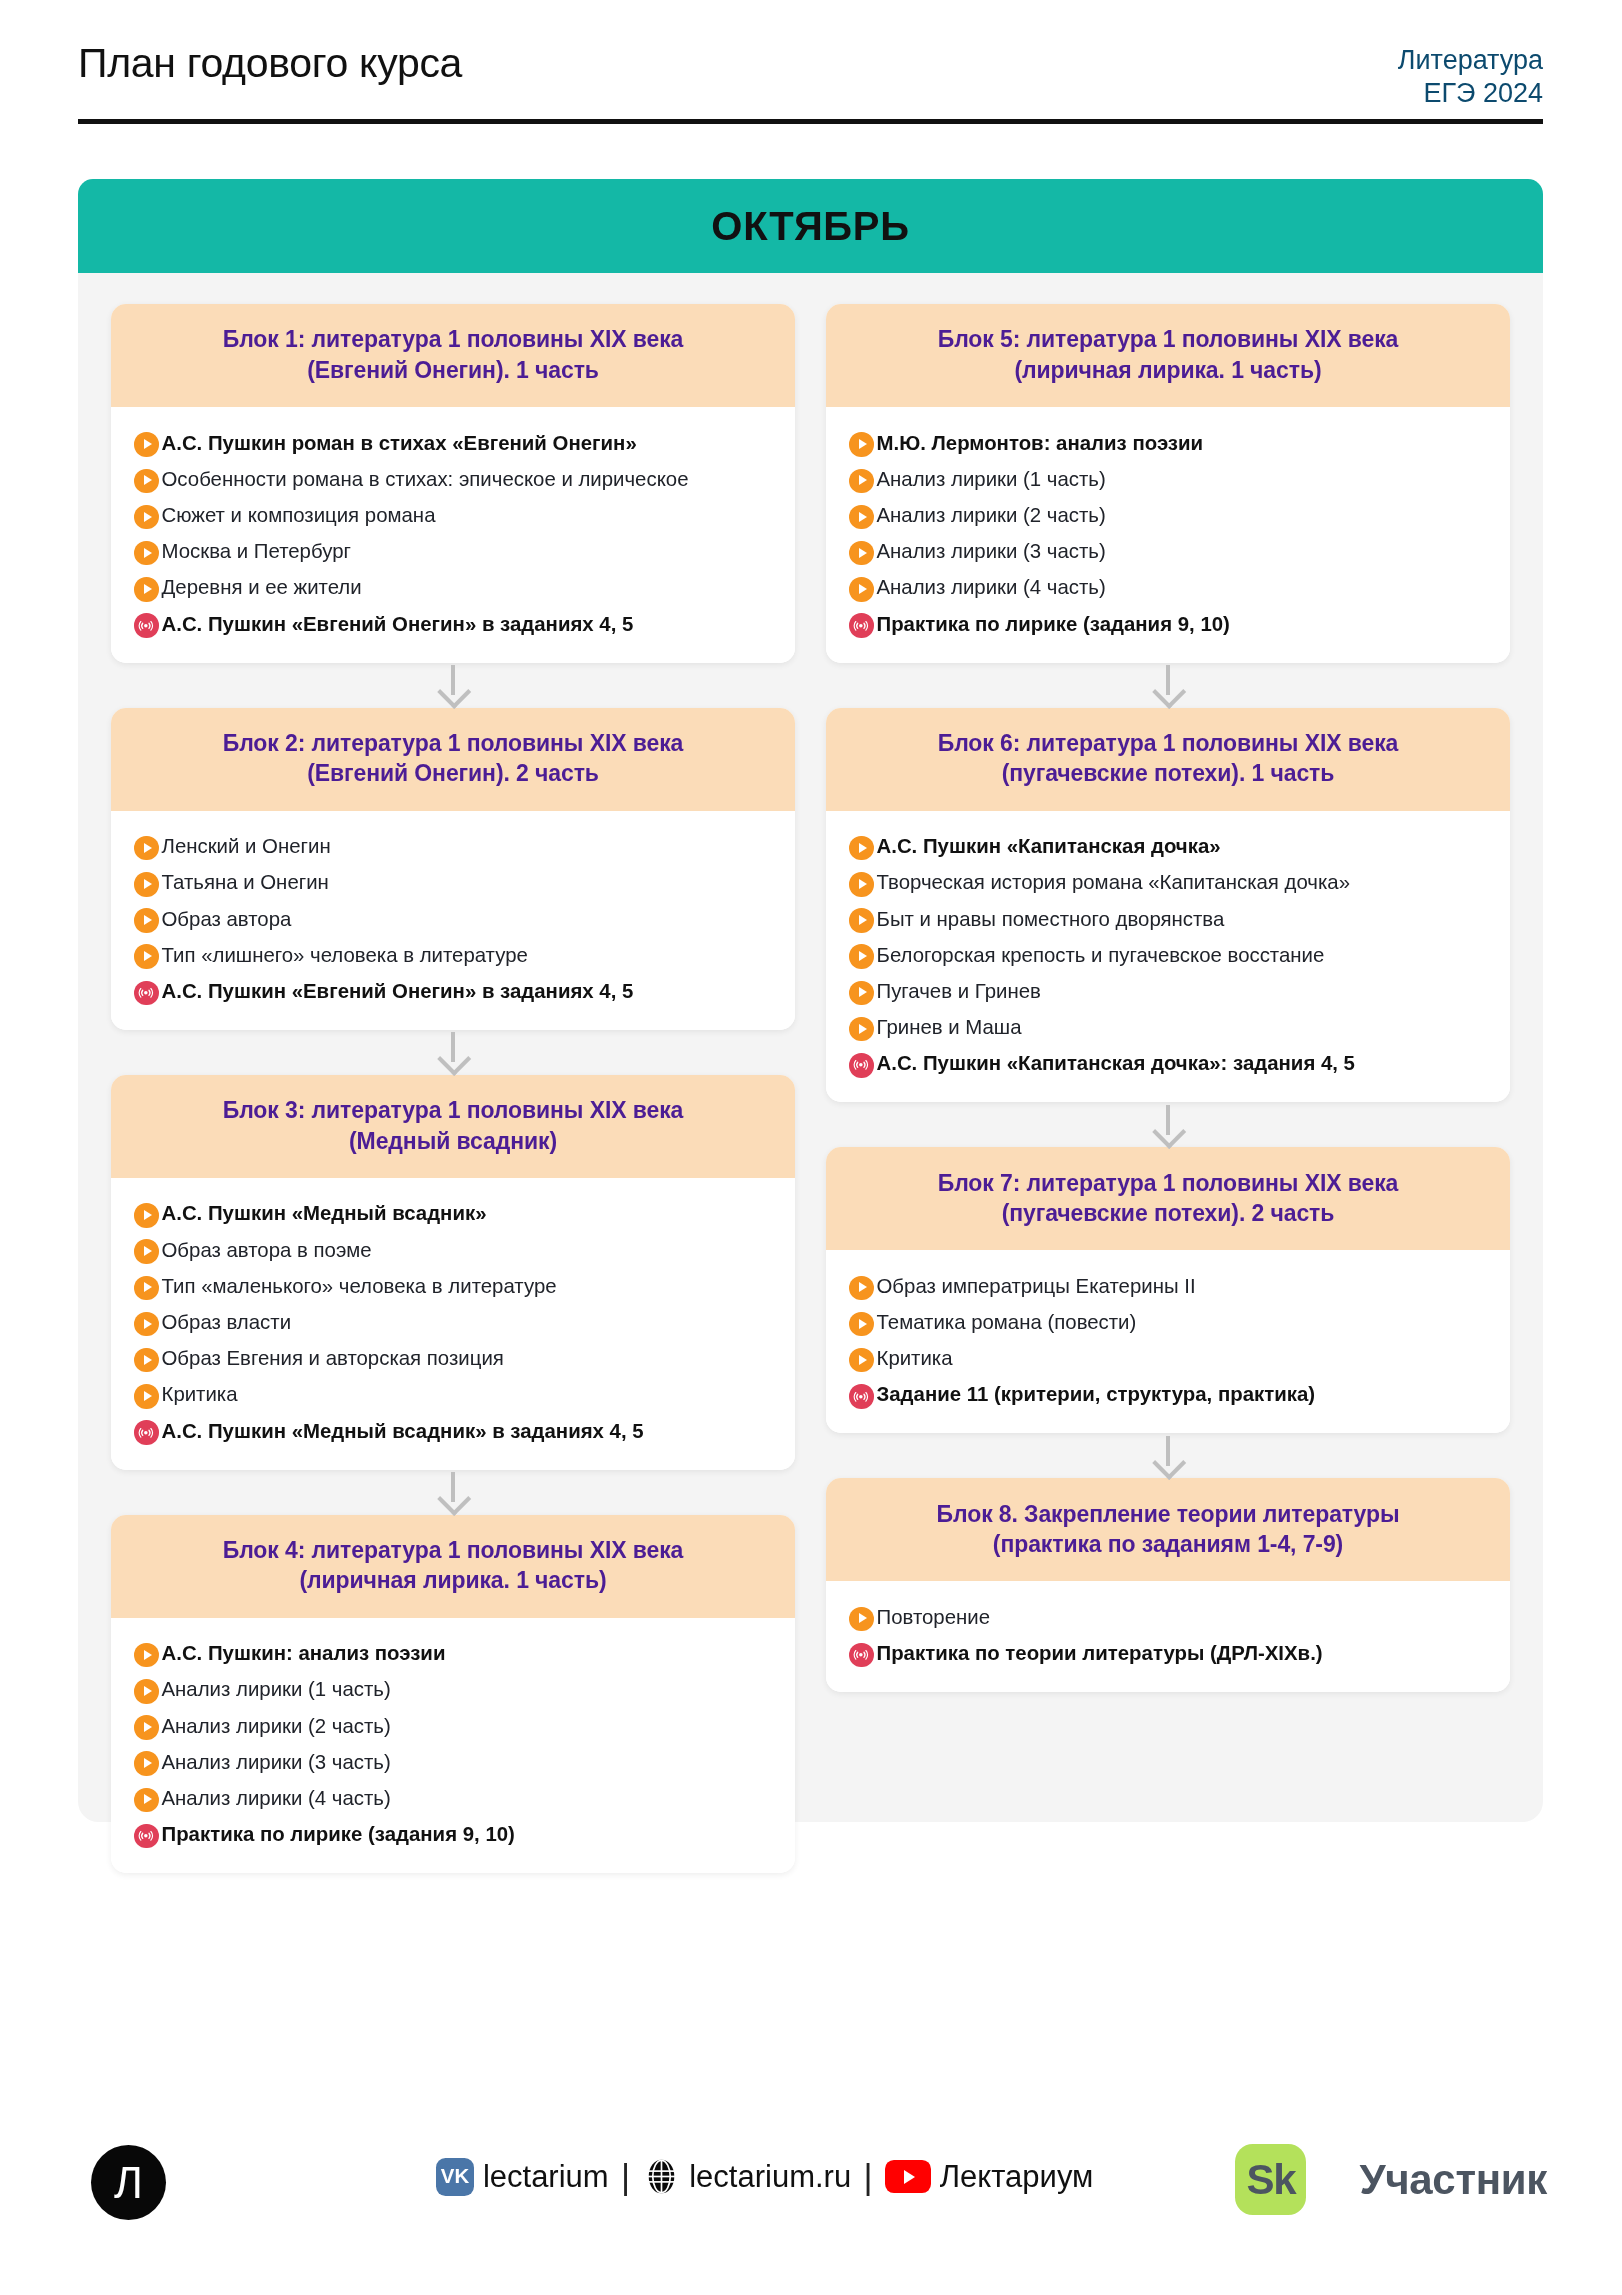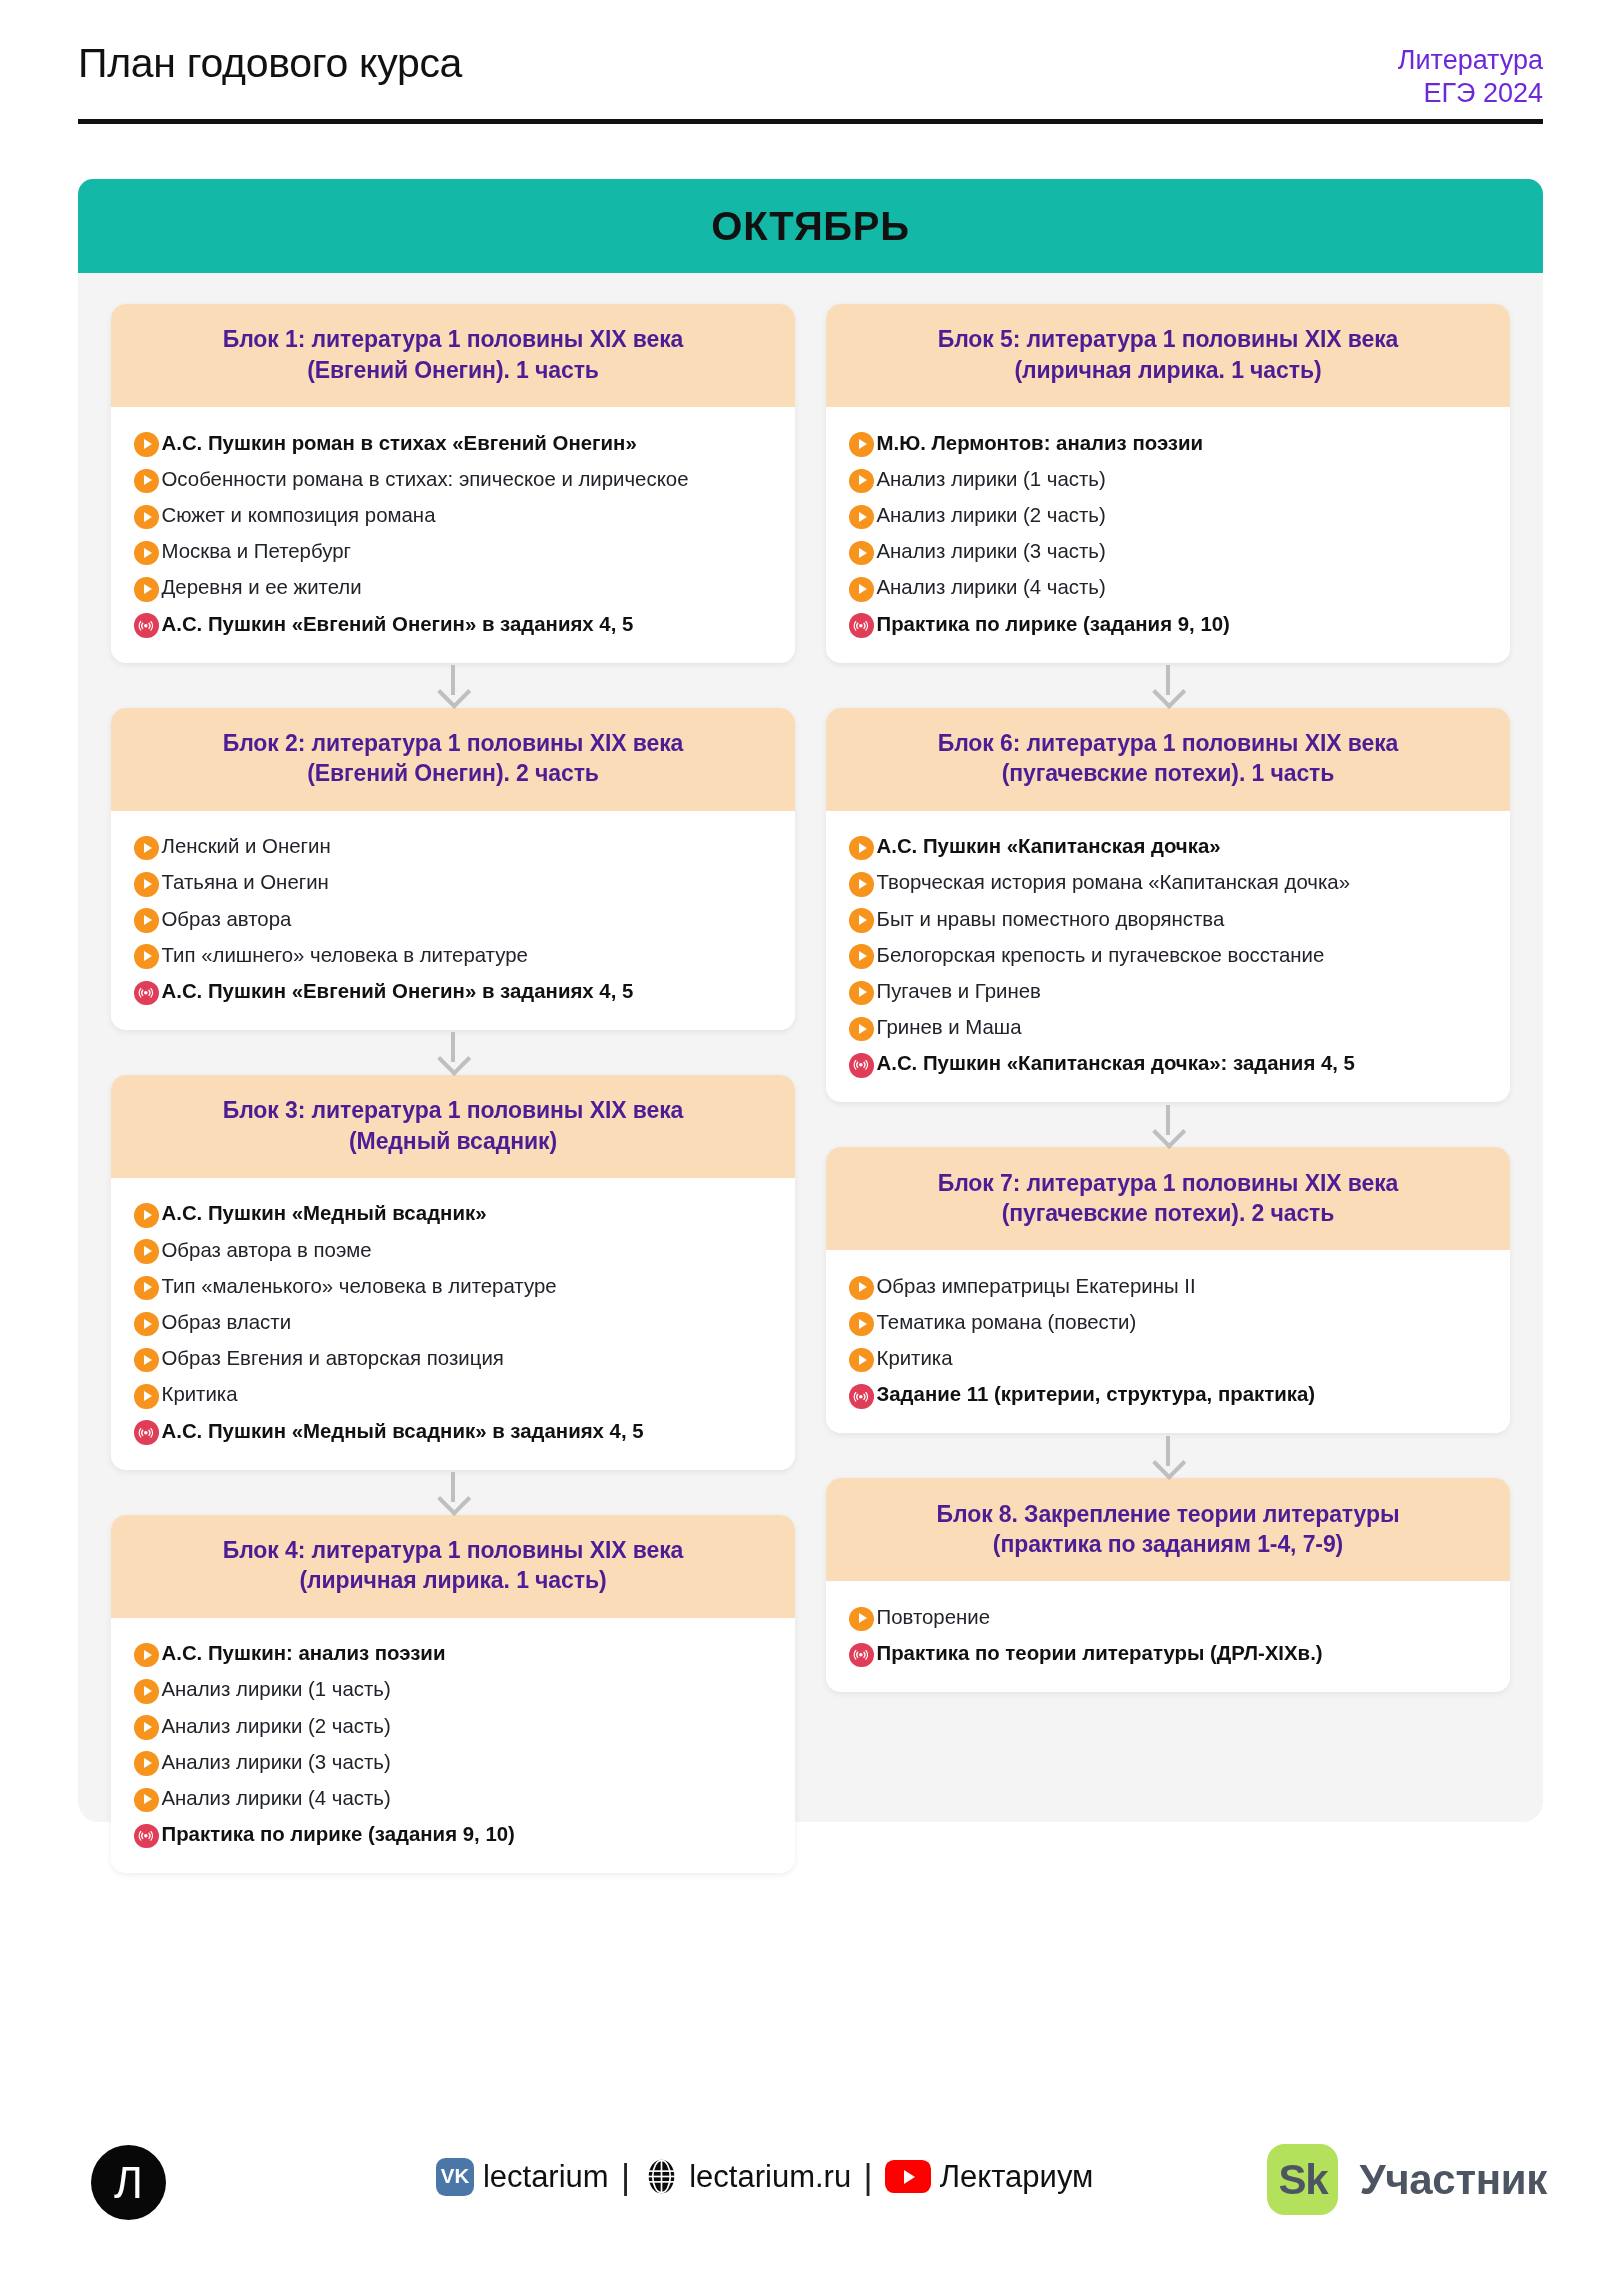--- a/index.html
+++ b/index.html
@@ -35,21 +35,21 @@
     font-weight: 400;
     color: #111111;
     letter-spacing: -0.3px;
     white-space: nowrap;
   }
   .header-right {
     position: absolute;
     right: 0;
     top: 4.1px;
     text-align: right;
-    color: #6d28d9;
+    color: #0c4a6e;
     font-size: 27px;
     line-height: 1.22;
     font-weight: 400;
   }
   .header-rule {
     position: absolute;
     left: 0;
     top: 79px;
     width: 1465px;
     height: 4.8px;
@@ -274,20 +274,21 @@
     font-weight: 700;
     letter-spacing: -1.4px;
     line-height: 1;
   }
   .sk-text {
     color: #4C5561;
     font-size: 42px;
     font-weight: 700;
     letter-spacing: -0.3px;
     line-height: 1;
+    margin-left: 32px;
   }
 </style>
 </head>
 <body>
 
 <div class="page">
 
   <div class="header">
     <div class="header-title">План годового курса</div>
     <div class="header-right">

